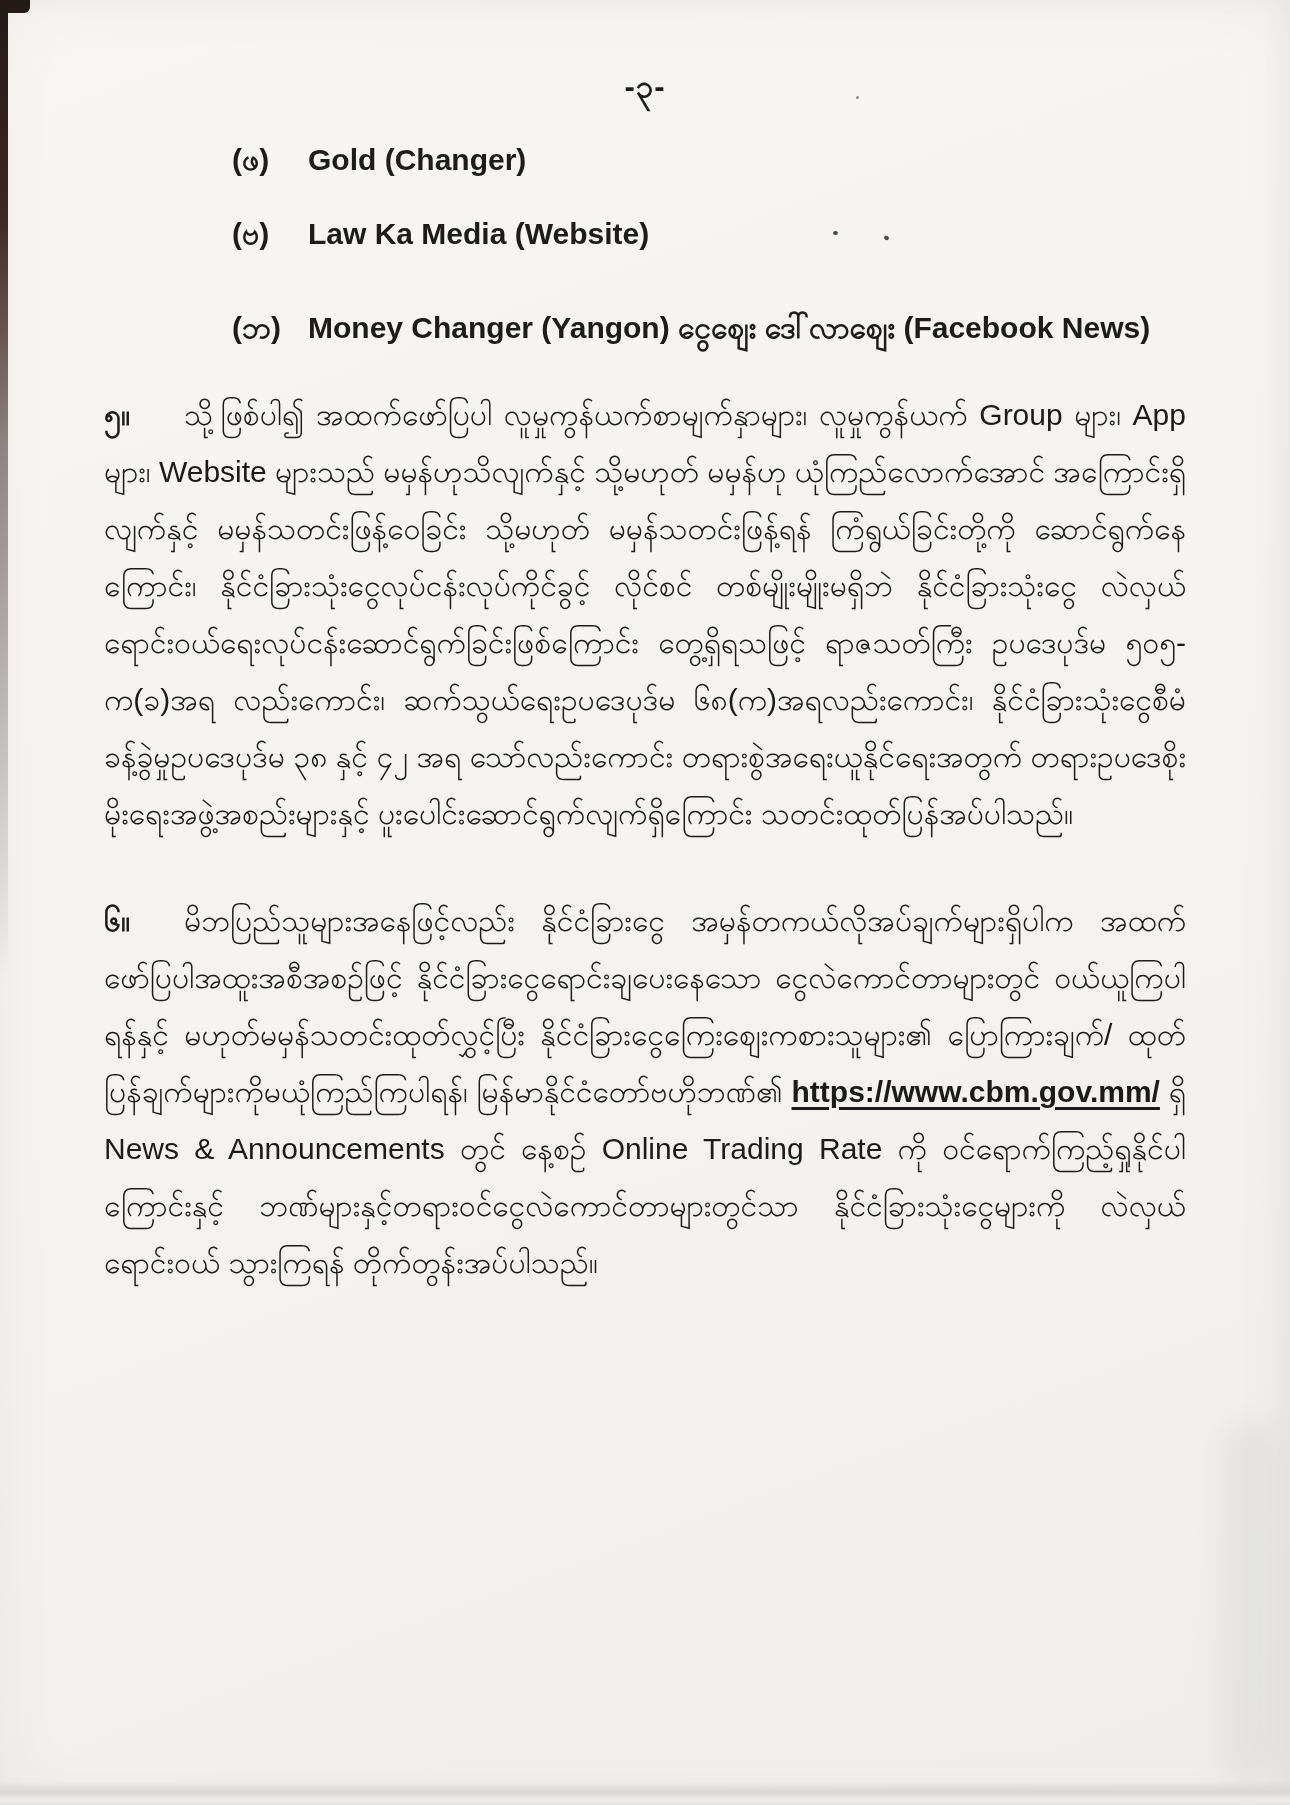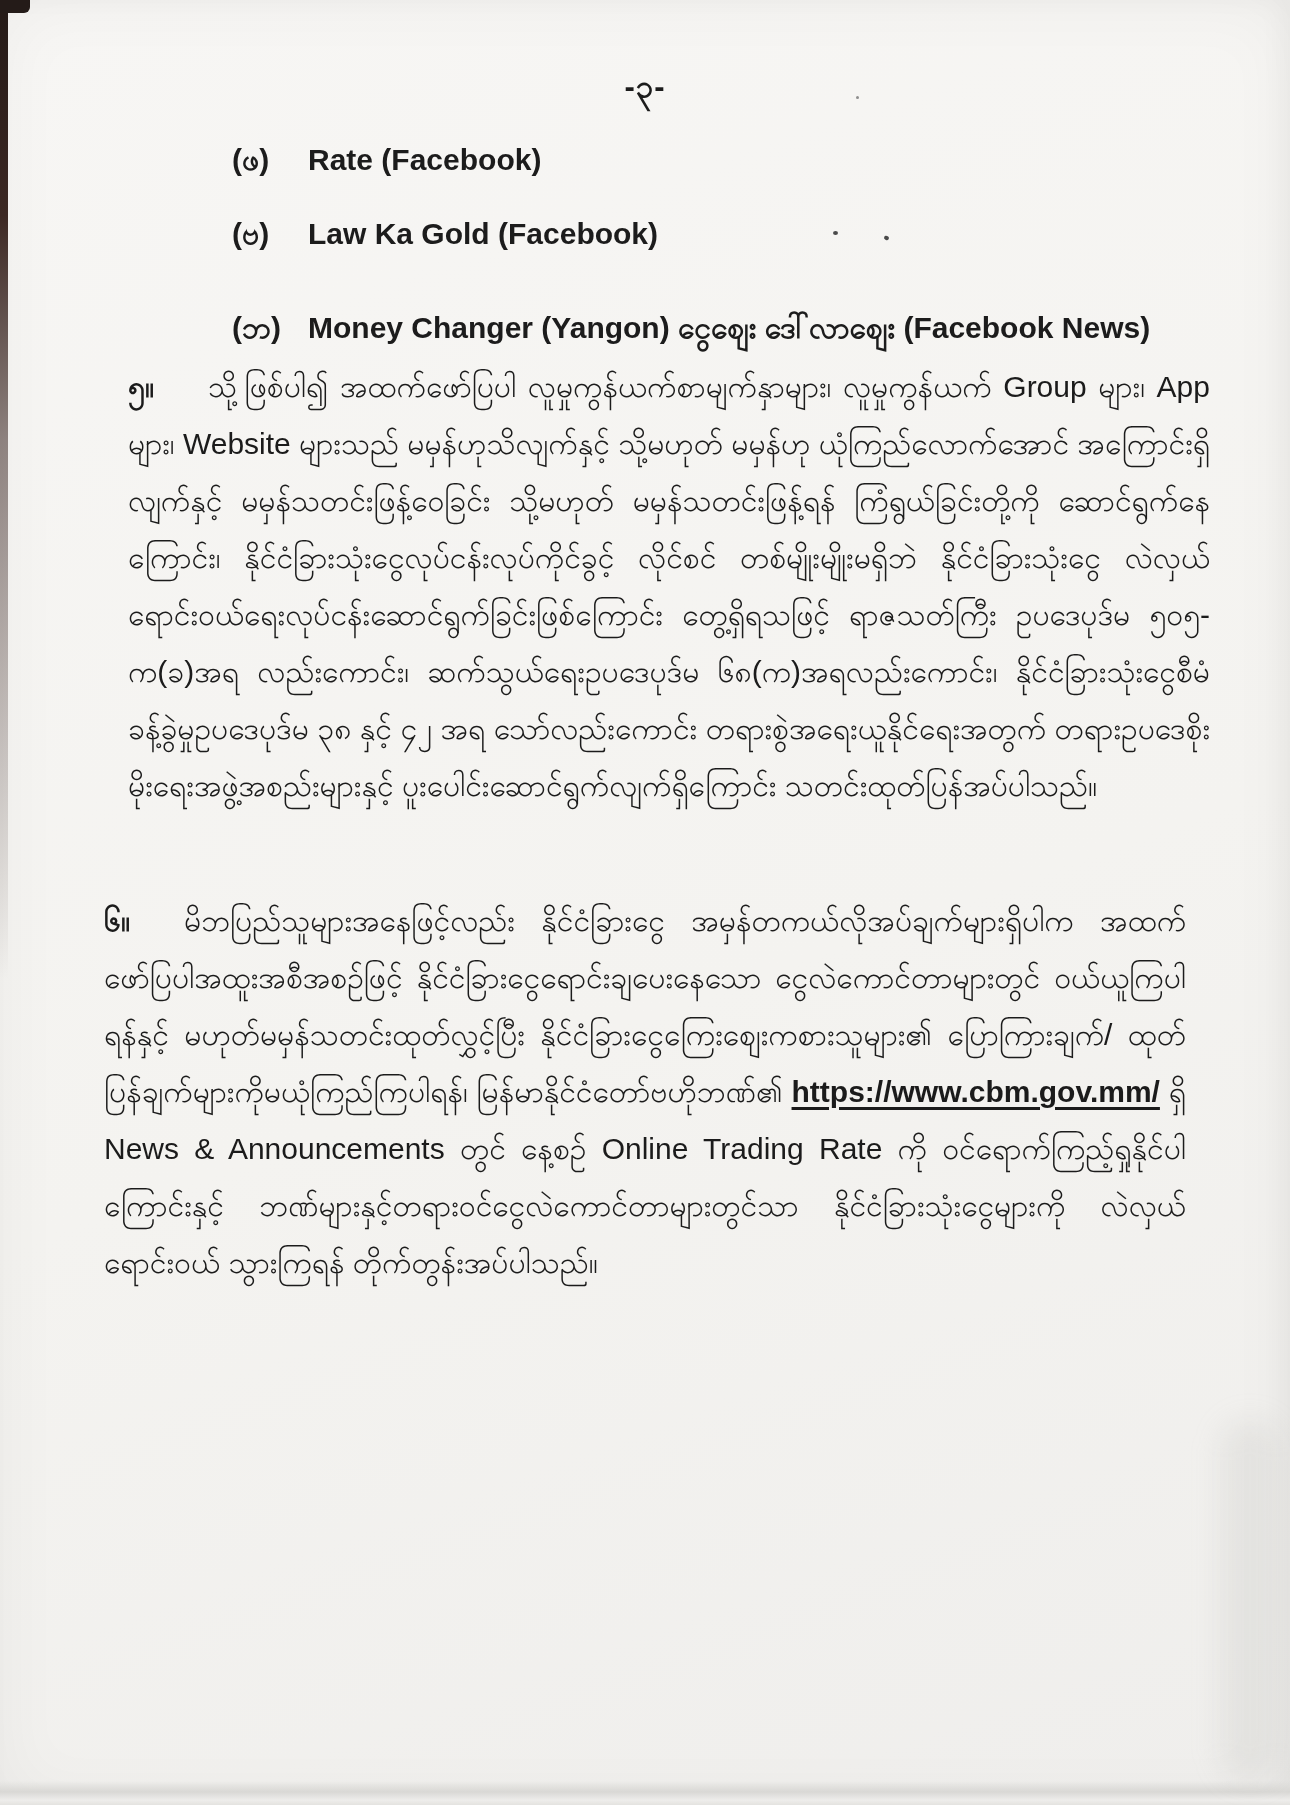--- a/index.html
+++ b/index.html
@@ -46,21 +46,21 @@
   .fb-item.i1{top:140px;}
   .fb-item.i2{top:214px;}
   .fb-item.i3{top:308px;}
 
   .para{
     position:absolute;left:104px;width:1082px;
     font-size:30px;line-height:57px;
     text-align:justify;text-align-last:left;
     color:#1b1b1b;
   }
-  .para.p5{top:358px;margin-left:24px;}
+  .para.p5{top:386px;}
   .para.p6{top:892px;}
   .par-num{display:inline-block;min-width:80px;font-weight:600;}
   .cbm-link{
     color:#1b1b1b;font-weight:600;
     text-decoration:underline;text-decoration-thickness:2.5px;text-underline-offset:5px;
   }
 </style>
 </head>
 <body>
 
@@ -71,24 +71,24 @@
   <div class="edge-bottom"></div>
   <div class="shade-right"></div>
   <div class="speck s1"></div>
   <div class="speck s2"></div>
   <div class="speck s3"></div>
 
   <div class="page-number">-၃-</div>
 
   <div class="fb-list">
     <div class="fb-item i1">
-      <span class="marker">(ဖ)</span><span class="label">Rate  (Facebook)</span>
+      <span class="marker">(ဖ)</span><span class="label">Gold  (Changer)</span>
     </div>
     <div class="fb-item i2">
-      <span class="marker">(ဗ)</span><span class="label">Law Ka Gold (Facebook)</span>
+      <span class="marker">(ဗ)</span><span class="label">Law Ka Media (Website)</span>
     </div>
     <div class="fb-item i3">
       <span class="marker">(ဘ)</span><span class="label">Money Changer (Yangon) ငွေစျေး ဒေါ်လာစျေး (Facebook News)</span>
     </div>
   </div>
 
   <div class="para p5">
     <span class="par-num">၅။</span><span>သို့ဖြစ်ပါ၍ အထက်ဖော်ပြပါ လူမှုကွန်ယက်စာမျက်နှာများ၊ လူမှုကွန်ယက် Group များ၊ App များ၊ Website များသည် မမှန်ဟုသိလျက်နှင့် သို့မဟုတ် မမှန်ဟု ယုံကြည်လောက်အောင် အကြောင်းရှိလျက်နှင့် မမှန်သတင်းဖြန့်ဝေခြင်း သို့မဟုတ် မမှန်သတင်းဖြန့်ရန် ကြံရွယ်ခြင်းတို့ကို ဆောင်ရွက်နေကြောင်း၊ နိုင်ငံခြားသုံးငွေလုပ်ငန်းလုပ်ကိုင်ခွင့် လိုင်စင် တစ်မျိုးမျိုးမရှိဘဲ နိုင်ငံခြားသုံးငွေ လဲလှယ်ရောင်းဝယ်ရေးလုပ်ငန်းဆောင်ရွက်ခြင်းဖြစ်ကြောင်း တွေ့ရှိရသဖြင့် ရာဇသတ်ကြီး ဥပဒေပုဒ်မ ၅၀၅-က(ခ)အရ လည်းကောင်း၊ ဆက်သွယ်ရေးဥပဒေပုဒ်မ ၆၈(က)အရလည်းကောင်း၊ နိုင်ငံခြားသုံးငွေစီမံခန့်ခွဲမှုဥပဒေပုဒ်မ ၃၈ နှင့် ၄၂ အရ သော်လည်းကောင်း တရားစွဲအရေးယူနိုင်ရေးအတွက် တရားဥပဒေစိုးမိုးရေးအဖွဲ့အစည်းများနှင့် ပူးပေါင်းဆောင်ရွက်လျက်ရှိကြောင်း သတင်းထုတ်ပြန်အပ်ပါသည်။</span>
   </div>
 

